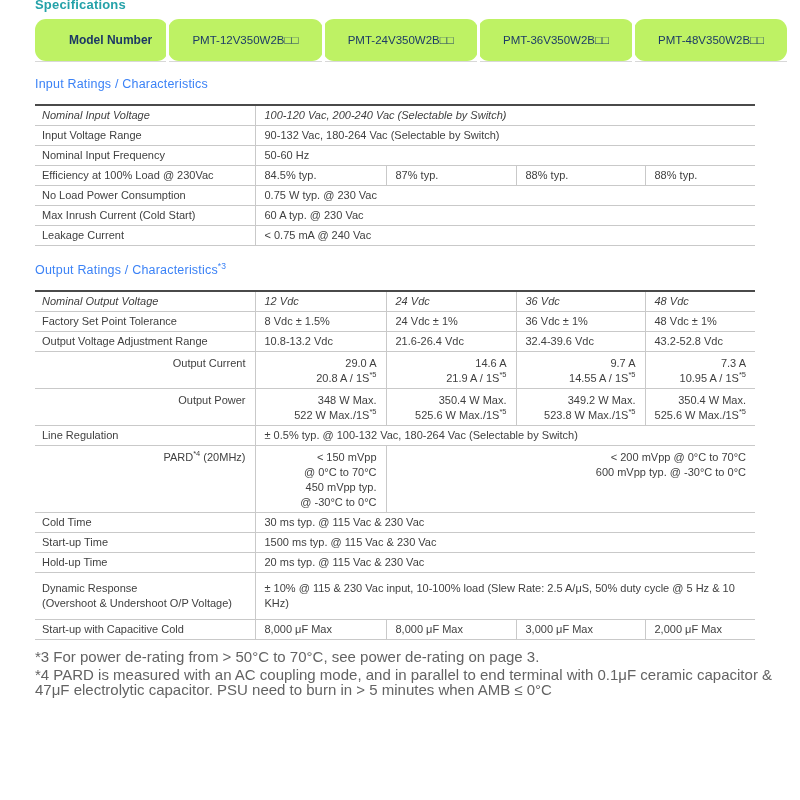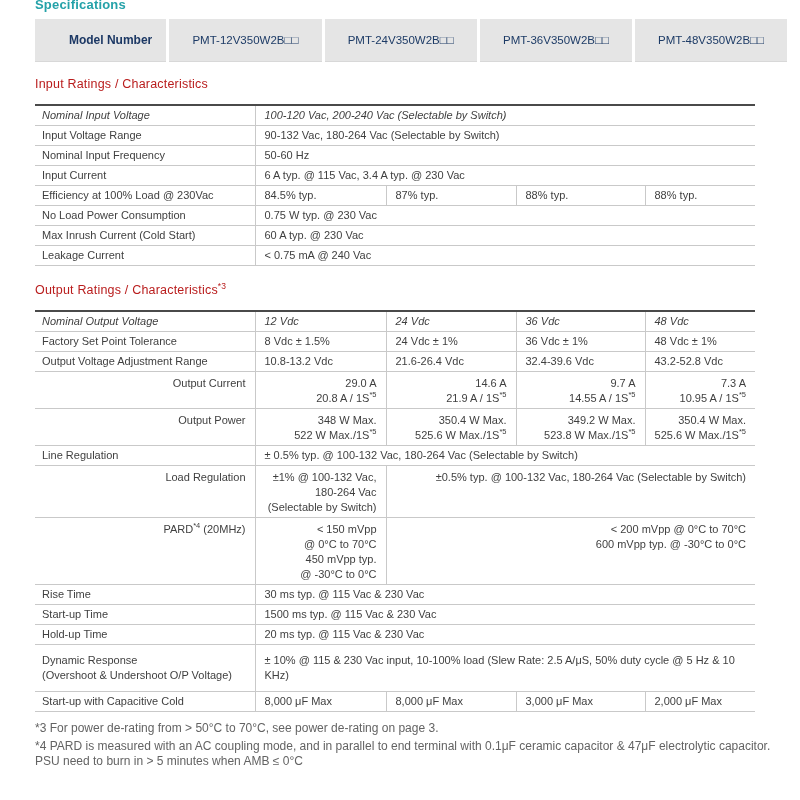--- a/index.html
+++ b/index.html
@@ -17,33 +17,33 @@
     font-size: 13px; font-weight: bold; color: #25a2a9;
     letter-spacing: 0.2px;
   }
 
   
   .model-table {
     border-collapse: collapse; margin-top: 7px; width: 752px;
     border-bottom: 1px solid #d8d8d8;
   }
   .model-table td {
-    background: #e5e5e5; height: 42px; vertical-align: middle;
+    background: #bef264; height: 42px; vertical-align: middle;
     border-left: 3px solid #ffffff; color: #1d3b66; font-size: 11.5px;
-    padding: 0 8px; text-align: center; white-space: nowrap;
+    padding: 0 8px; text-align: center; white-space: nowrap; border-radius: 11px;
   }
   .model-table td:first-child { border-left: none; }
   .model-table td.mlabel {
     font-weight: bold; text-align: right; padding-right: 14px; font-size: 12px;
     color: #1c3864;
   }
 
   
   .section-title {
-    margin-top: 15px; font-size: 12.5px; color: #b91c1c; letter-spacing: 0.2px;
+    margin-top: 15px; font-size: 12.5px; color: #3b82f6; letter-spacing: 0.2px;
   }
   .section-title sup { font-size: 8.5px; }
 
   
   .spec-table {
     border-collapse: collapse; width: 720px; margin-top: 13px;
     border-top: 2px solid #4a4a4a; border-bottom: 1px solid #c9c9c9;
     table-layout: fixed;
   }
   .spec-table col.c0 { width: 220px; }
@@ -60,21 +60,21 @@
   .spec-table tr:first-child td { border-top: none; font-style: italic; }
   .spec-table td:first-child { border-left: none; }
   .spec-table td.lbl { padding-left: 7px; }
   .spec-table td.top { vertical-align: top; padding-top: 4px; text-align: right; }
   .spec-table tr.tall td { padding-top: 8px; padding-bottom: 8px; }
   .spec-table sup { font-size: 7.5px; vertical-align: super; line-height: 0; }
 
   
   .footnotes { margin-top: 9px; width: 748px; }
   .footnote {
-    font-size: 12px; color: #636363; line-height: 15px; margin-top: 3px;
+    font-size: 15px; color: #636363; line-height: 15px; margin-top: 3px;
   }
 </style>
 </head>
 <body>
 
 <div class="page">
 
   <div class="spec-title">Specifications</div>
 
   <table class="model-table">
@@ -104,24 +104,20 @@
       <td class="lbl">Nominal Input Voltage</td>
       <td colspan="4">100-120 Vac, 200-240 Vac (Selectable by Switch)</td>
     </tr>
     <tr>
       <td class="lbl">Input Voltage Range</td>
       <td colspan="4">90-132 Vac, 180-264 Vac (Selectable by Switch)</td>
     </tr>
     <tr>
       <td class="lbl">Nominal Input Frequency</td>
       <td colspan="4">50-60 Hz</td>
-    </tr>
-    <tr>
-      <td class="lbl">Input Current</td>
-      <td colspan="4">6 A typ. @ 115 Vac, 3.4 A typ. @ 230 Vac</td>
     </tr>
     <tr>
       <td class="lbl">Efficiency at 100% Load @ 230Vac</td>
       <td>84.5% typ.</td>
       <td>87% typ.</td>
       <td>88% typ.</td>
       <td>88% typ.</td>
     </tr>
     <tr>
       <td class="lbl">No Load Power Consumption</td>
@@ -206,43 +202,34 @@
       <td class="top">
         <div>350.4 W Max.</div>
         <div><span>525.6 W Max./1S</span><sup>*5</sup></div>
       </td>
     </tr>
     <tr>
       <td class="lbl">Line Regulation</td>
       <td colspan="4">± 0.5% typ. @ 100-132 Vac, 180-264 Vac (Selectable by Switch)</td>
     </tr>
     <tr>
-      <td class="lbl top">Load Regulation</td>
-      <td class="top">
-        <div>±1% @ 100-132 Vac,</div>
-        <div>180-264 Vac</div>
-        <div>(Selectable by Switch)</div>
-      </td>
-      <td colspan="3" class="top">±0.5% typ. @ 100-132 Vac, 180-264 Vac (Selectable by Switch)</td>
-    </tr>
-    <tr>
       <td class="lbl top"><span>PARD</span><sup>*4</sup><span> (20MHz)</span></td>
       <td class="top">
         <div>&lt; 150 mVpp</div>
         <div>@ 0°C to 70°C</div>
         <div>450 mVpp typ.</div>
         <div>@ -30°C to 0°C</div>
       </td>
       <td colspan="3" class="top">
         <div>&lt; 200 mVpp @ 0°C to 70°C</div>
         <div>600 mVpp typ. @ -30°C to 0°C</div>
       </td>
     </tr>
     <tr>
-      <td class="lbl">Rise Time</td>
+      <td class="lbl">Cold Time</td>
       <td colspan="4">30 ms typ. @ 115 Vac &amp; 230 Vac</td>
     </tr>
     <tr>
       <td class="lbl">Start-up Time</td>
       <td colspan="4">1500 ms typ. @ 115 Vac &amp; 230 Vac</td>
     </tr>
     <tr>
       <td class="lbl">Hold-up Time</td>
       <td colspan="4">20 ms typ. @ 115 Vac &amp; 230 Vac</td>
     </tr>

